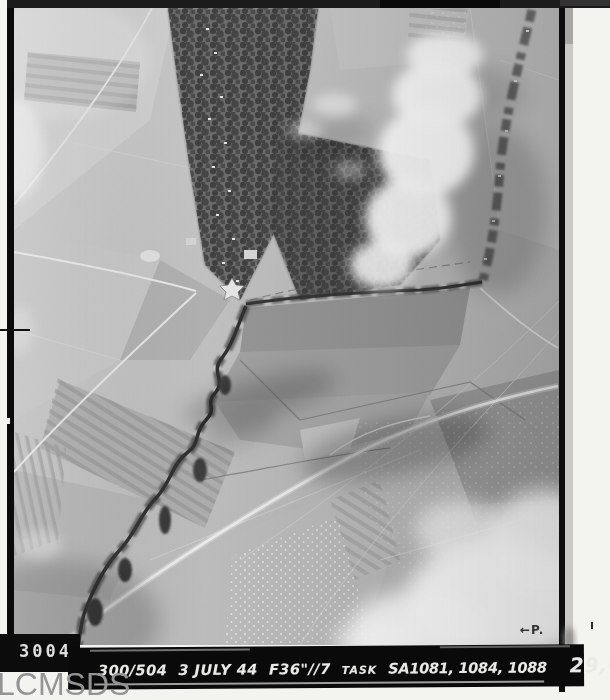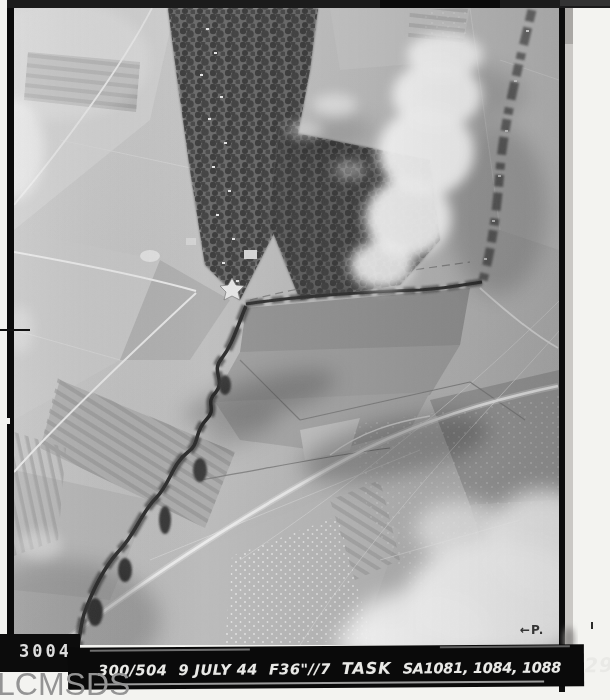--- a/index.html
+++ b/index.html
@@ -29,21 +29,21 @@
   .caption-band .underline{
     position:absolute;left:26px;right:40px;bottom:4px;height:2px;
     background:rgba(255,255,255,.6);
   }
   .caption-text{
     display:flex;align-items:baseline;gap:11px;
     font-style:italic;font-weight:bold;color:#e9e9e6;
     font-size:14.5px;letter-spacing:.5px;white-space:nowrap;
     text-shadow:0 0 1px rgba(255,255,255,.25);
   }
-  .caption-text .task-label{font-size:16px;letter-spacing:1px;}
+  .caption-text .task-label{font-size:11px;letter-spacing:1px;}
   .caption-text .task-numbers{letter-spacing:-0.3px;}
   .caption-text .altitude{font-size:20px;margin-left:12px;letter-spacing:1px;}
 
   
   .frame-number{
     position:absolute;left:19px;top:641px;
     font-family:"DejaVu Sans Mono",monospace;font-weight:bold;
     font-size:17px;color:#dedede;letter-spacing:3px;
   }
 
@@ -298,21 +298,21 @@
 </svg>
 
 <span class="frame-number">3004</span>
 
 <div class="caption-band">
   <div class="topline"></div>
   <div class="topline2"></div>
   <div class="underline"></div>
   <div class="caption-text">
     <span class="sortie">300/504</span>
-    <span class="date">9 JULY 44</span>
+    <span class="date">3 JULY 44</span>
     <span class="camera">F36"//7</span>
     <span class="task-label">TASK</span>
     <span class="task-numbers">SA1081, 1084, 1088</span>
     <span class="altitude">29,000'</span>
   </div>
 </div>
 
 <span class="watermark">LCMSDS</span>
 
 <span class="print-mark">←P.</span>

